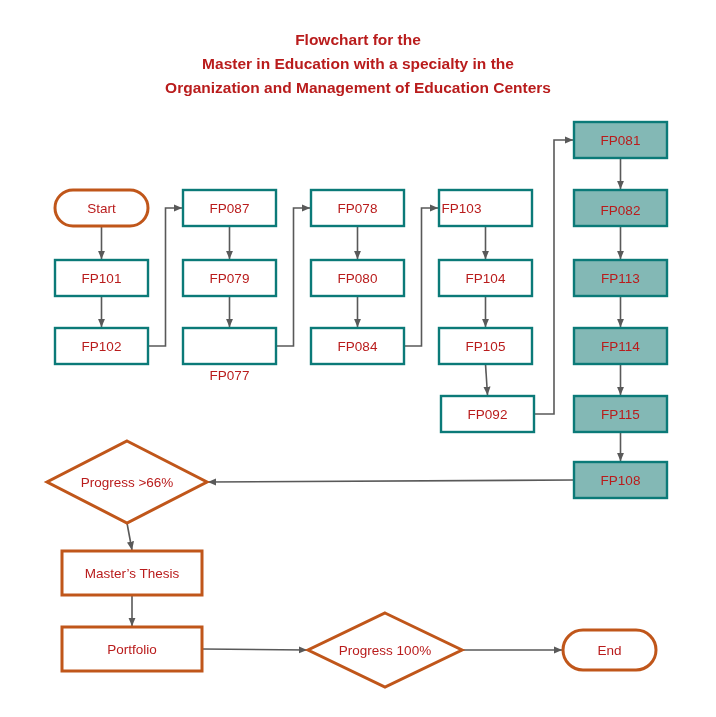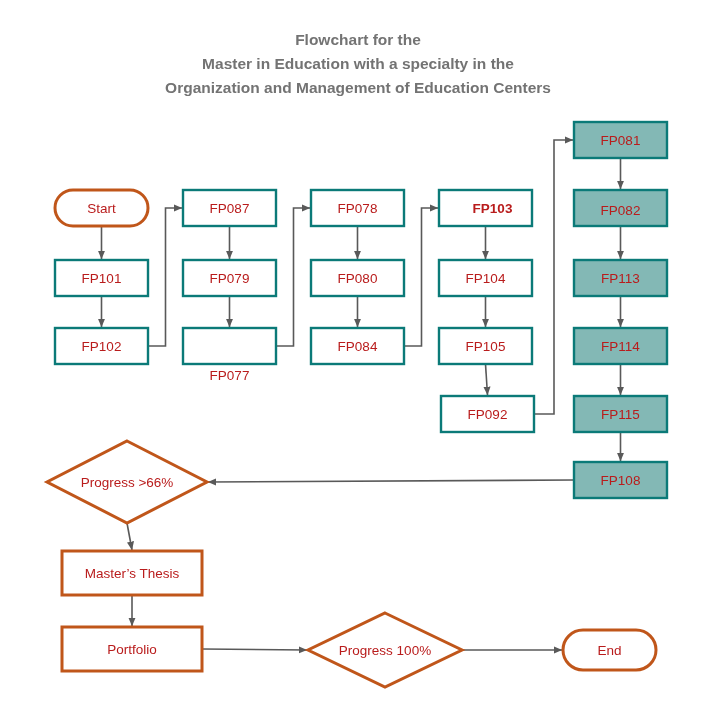--- a/index.html
+++ b/index.html
@@ -16,21 +16,21 @@
   }
   #chart-title {
     position: absolute;
     left: 0;
     top: 28px;
     width: 716px;
     text-align: center;
     font-size: 15.5px;
     font-weight: bold;
     line-height: 24px;
-    color: #737373;
+    color: #b91c1c;
   }
   #chart-title div { white-space: nowrap; }
 
   #flow-svg {
     position: absolute;
     left: 0;
     top: 0;
   }
 
   .node-label {
@@ -116,21 +116,21 @@
 <div id="label-layer">
     <div class="node-label" style="left: 55px; top: 190px; width: 93px; height: 36px;">Start</div>
     <div class="node-label" style="left: 55px; top: 260px; width: 93px; height: 36px;">FP101</div>
     <div class="node-label" style="left: 55px; top: 328px; width: 93px; height: 36px;">FP102</div>
     <div class="node-label" style="left: 183px; top: 190px; width: 93px; height: 36px;">FP087</div>
     <div class="node-label" style="left: 183px; top: 260px; width: 93px; height: 36px;">FP079</div>
     <div class="node-label" style="left: 183px; top: 328px; width: 93px; height: 36px; margin-top: 29px;">FP077</div>
     <div class="node-label" style="left: 311px; top: 190px; width: 93px; height: 36px;">FP078</div>
     <div class="node-label" style="left: 311px; top: 260px; width: 93px; height: 36px;">FP080</div>
     <div class="node-label" style="left: 311px; top: 328px; width: 93px; height: 36px; border-radius: 7px;">FP084</div>
-    <div class="node-label" style="left: 446px; top: 190px; width: 93px; height: 36px; font-weight: bold;">FP103</div>
+    <div class="node-label" style="left: 415px; top: 190px; width: 93px; height: 36px;">FP103</div>
     <div class="node-label" style="left: 439px; top: 260px; width: 93px; height: 36px;">FP104</div>
     <div class="node-label" style="left: 439px; top: 328px; width: 93px; height: 36px;">FP105</div>
     <div class="node-label" style="left: 441px; top: 396px; width: 93px; height: 36px;">FP092</div>
     <div class="node-label" style="left: 574px; top: 122px; width: 93px; height: 36px;">FP081</div>
     <div class="node-label" style="left: 574px; top: 192px; width: 93px; height: 36px; border-radius: 15px;">FP082</div>
     <div class="node-label" style="left: 574px; top: 260px; width: 93px; height: 36px;">FP113</div>
     <div class="node-label" style="left: 574px; top: 328px; width: 93px; height: 36px;">FP114</div>
     <div class="node-label" style="left: 574px; top: 396px; width: 93px; height: 36px;">FP115</div>
     <div class="node-label" style="left: 574px; top: 462px; width: 93px; height: 36px;">FP108</div>
     <div class="node-label" style="left: 47px; top: 441px; width: 160px; height: 82px;">Progress &gt;66%</div>

